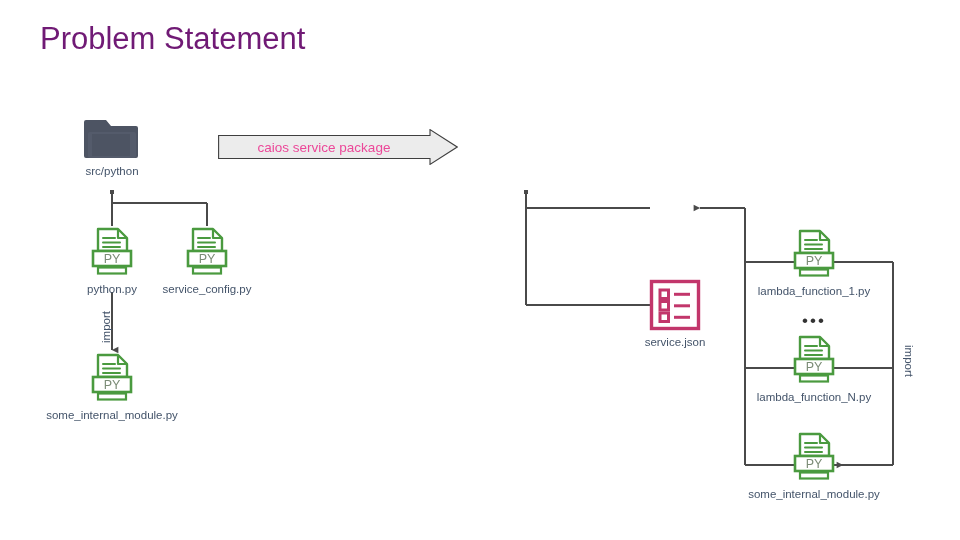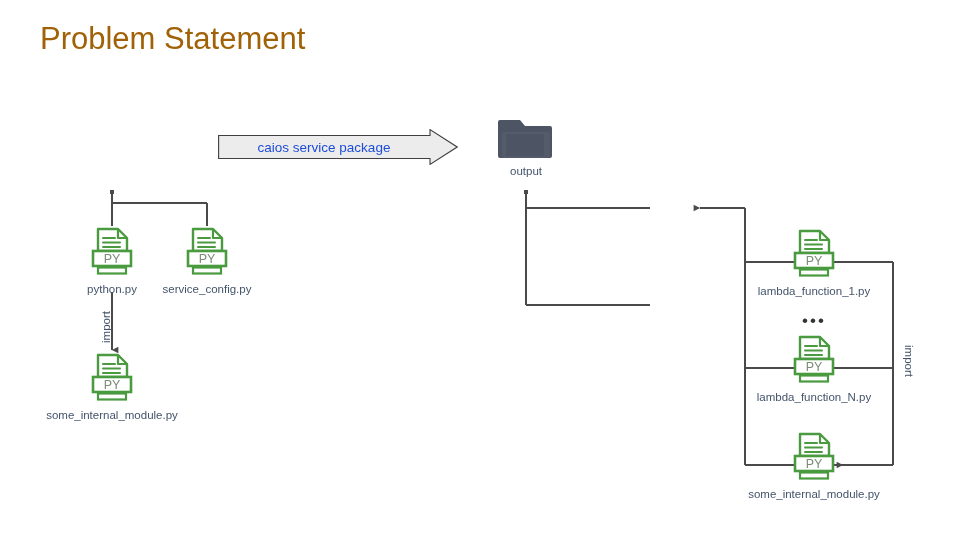--- a/index.html
+++ b/index.html
@@ -22,21 +22,21 @@
     height: 540px;
     background: #ffffff;
   }
 
   #title {
     position: absolute;
     left: 40px;
     top: 20px;
     font-size: 31px;
     line-height: 38px;
-    color: #a16207;
+    color: #701a75;
     font-family: "Liberation Sans", sans-serif;
     font-weight: 400;
     letter-spacing: 0px;
     white-space: nowrap;
   }
 
   
   #wires {
     position: absolute;
     left: 0; top: 0;
@@ -82,21 +82,21 @@
   #banner .banner-label {
     position: absolute;
     left: 0;
     top: 0;
     width: 212px;
     height: 36px;
     display: flex;
     align-items: center;
     justify-content: center;
     font-size: 13.5px;
-    color: #1d4ed8;
+    color: #ec4899;
     font-family: "Liberation Sans", sans-serif;
     white-space: nowrap;
   }
 
   
   .vlabel {
     position: absolute;
     font-size: 11.5px;
     line-height: 13px;
     color: #44546a;
@@ -176,81 +176,97 @@
     </g>
   </svg>
 
   <div id="banner">
     <svg width="240" height="36" viewBox="0 0 240 36" xmlns="http://www.w3.org/2000/svg">
       <path d="M0.6,6.5 L212,6.5 L212,0.6 L239.2,18 L212,35.4 L212,29.5 L0.6,29.5 Z" fill="#ececec" stroke="#3f3f3f" stroke-width="1.1" stroke-linejoin="miter"></path>
     </svg>
     <div class="banner-label">caios service package</div>
   </div>
 
-
-  <div class="node" style="left:87px; top:226px; width:50px;">
-    <svg class="py-ico" width="50" height="52" viewBox="0 0 50 52" xmlns="http://www.w3.org/2000/svg">
-      <path d="M11,3 h20 l9,9 v13 h-29 z" fill="#ffffff" stroke="#4a9a3f" stroke-width="2.4" stroke-linejoin="round"></path>
-      <path d="M31,3 v9 h9" fill="none" stroke="#4a9a3f" stroke-width="2.2" stroke-linejoin="round"></path>
-      <g stroke="#4a9a3f" stroke-width="2" stroke-linecap="round">
-        <line x1="16" y1="12" x2="28" y2="12"></line>
-        <line x1="16" y1="16.5" x2="33" y2="16.5"></line>
-        <line x1="16" y1="21" x2="33" y2="21"></line>
-      </g>
-      <rect x="6" y="25" width="38" height="15" fill="#ffffff" stroke="#4a9a3f" stroke-width="2.6"></rect>
-      <text x="25" y="36.5" text-anchor="middle" font-family="Liberation Sans, sans-serif" font-size="12.5" fill="#7b8c76">PY</text>
-      <rect x="11" y="41.5" width="28" height="6" fill="#ffffff" stroke="#4a9a3f" stroke-width="2.2"></rect>
-    </svg>
-    <div class="caption">python.py</div>
-  </div>
-
-  <div class="node" style="left:182px; top:226px; width:50px;">
-    <svg class="py-ico" width="50" height="52" viewBox="0 0 50 52" xmlns="http://www.w3.org/2000/svg">
-      <path d="M11,3 h20 l9,9 v13 h-29 z" fill="#ffffff" stroke="#4a9a3f" stroke-width="2.4" stroke-linejoin="round"></path>
-      <path d="M31,3 v9 h9" fill="none" stroke="#4a9a3f" stroke-width="2.2" stroke-linejoin="round"></path>
-      <g stroke="#4a9a3f" stroke-width="2" stroke-linecap="round">
-        <line x1="16" y1="12" x2="28" y2="12"></line>
-        <line x1="16" y1="16.5" x2="33" y2="16.5"></line>
-        <line x1="16" y1="21" x2="33" y2="21"></line>
-      </g>
-      <rect x="6" y="25" width="38" height="15" fill="#ffffff" stroke="#4a9a3f" stroke-width="2.6"></rect>
-      <text x="25" y="36.5" text-anchor="middle" font-family="Liberation Sans, sans-serif" font-size="12.5" fill="#7b8c76">PY</text>
-      <rect x="11" y="41.5" width="28" height="6" fill="#ffffff" stroke="#4a9a3f" stroke-width="2.2"></rect>
-    </svg>
-    <div class="caption">service_config.py</div>
-  </div>
-
-  <div class="vlabel up" style="left:100px; top:343px;">import</div>
-
-  <div class="node" style="left:87px; top:352px; width:50px;">
-    <svg class="py-ico" width="50" height="52" viewBox="0 0 50 52" xmlns="http://www.w3.org/2000/svg">
-      <path d="M11,3 h20 l9,9 v13 h-29 z" fill="#ffffff" stroke="#4a9a3f" stroke-width="2.4" stroke-linejoin="round"></path>
-      <path d="M31,3 v9 h9" fill="none" stroke="#4a9a3f" stroke-width="2.2" stroke-linejoin="round"></path>
-      <g stroke="#4a9a3f" stroke-width="2" stroke-linecap="round">
-        <line x1="16" y1="12" x2="28" y2="12"></line>
-        <line x1="16" y1="16.5" x2="33" y2="16.5"></line>
-        <line x1="16" y1="21" x2="33" y2="21"></line>
-      </g>
-      <rect x="6" y="25" width="38" height="15" fill="#ffffff" stroke="#4a9a3f" stroke-width="2.6"></rect>
-      <text x="25" y="36.5" text-anchor="middle" font-family="Liberation Sans, sans-serif" font-size="12.5" fill="#7b8c76">PY</text>
-      <rect x="11" y="41.5" width="28" height="6" fill="#ffffff" stroke="#4a9a3f" stroke-width="2.2"></rect>
-    </svg>
-    <div class="caption">some_internal_module.py</div>
-  </div>
-
-  <div class="node" style="left:498px; top:116px; width:56px;">
+  <div class="node" style="left:84px; top:116px; width:56px;">
     <svg class="folder-ico" width="56" height="44" viewBox="0 0 56 44" xmlns="http://www.w3.org/2000/svg">
       <path d="M2,4 h20 l5,6 h25 a2,2 0 0 1 2,2 v28 a2,2 0 0 1 -2,2 h-50 a2,2 0 0 1 -2,-2 v-34 a2,2 0 0 1 2,-2 z" fill="#4d5463"></path>
       <path d="M6,16 h44 a2,2 0 0 1 2,2 v22 a2,2 0 0 1 -2,2 h-44 a2,2 0 0 1 -2,-2 v-22 a2,2 0 0 1 2,-2 z" fill="#545b6b"></path>
       <path d="M8,18 h38 v22 h-38 z" fill="#4d5463"></path>
     </svg>
-    <div class="caption">output</div>
-  </div>
-
-
+    <div class="caption">src/python</div>
+  </div>
+
+  <div class="node" style="left:87px; top:226px; width:50px;">
+    <svg class="py-ico" width="50" height="52" viewBox="0 0 50 52" xmlns="http://www.w3.org/2000/svg">
+      <path d="M11,3 h20 l9,9 v13 h-29 z" fill="#ffffff" stroke="#4a9a3f" stroke-width="2.4" stroke-linejoin="round"></path>
+      <path d="M31,3 v9 h9" fill="none" stroke="#4a9a3f" stroke-width="2.2" stroke-linejoin="round"></path>
+      <g stroke="#4a9a3f" stroke-width="2" stroke-linecap="round">
+        <line x1="16" y1="12" x2="28" y2="12"></line>
+        <line x1="16" y1="16.5" x2="33" y2="16.5"></line>
+        <line x1="16" y1="21" x2="33" y2="21"></line>
+      </g>
+      <rect x="6" y="25" width="38" height="15" fill="#ffffff" stroke="#4a9a3f" stroke-width="2.6"></rect>
+      <text x="25" y="36.5" text-anchor="middle" font-family="Liberation Sans, sans-serif" font-size="12.5" fill="#7b8c76">PY</text>
+      <rect x="11" y="41.5" width="28" height="6" fill="#ffffff" stroke="#4a9a3f" stroke-width="2.2"></rect>
+    </svg>
+    <div class="caption">python.py</div>
+  </div>
+
+  <div class="node" style="left:182px; top:226px; width:50px;">
+    <svg class="py-ico" width="50" height="52" viewBox="0 0 50 52" xmlns="http://www.w3.org/2000/svg">
+      <path d="M11,3 h20 l9,9 v13 h-29 z" fill="#ffffff" stroke="#4a9a3f" stroke-width="2.4" stroke-linejoin="round"></path>
+      <path d="M31,3 v9 h9" fill="none" stroke="#4a9a3f" stroke-width="2.2" stroke-linejoin="round"></path>
+      <g stroke="#4a9a3f" stroke-width="2" stroke-linecap="round">
+        <line x1="16" y1="12" x2="28" y2="12"></line>
+        <line x1="16" y1="16.5" x2="33" y2="16.5"></line>
+        <line x1="16" y1="21" x2="33" y2="21"></line>
+      </g>
+      <rect x="6" y="25" width="38" height="15" fill="#ffffff" stroke="#4a9a3f" stroke-width="2.6"></rect>
+      <text x="25" y="36.5" text-anchor="middle" font-family="Liberation Sans, sans-serif" font-size="12.5" fill="#7b8c76">PY</text>
+      <rect x="11" y="41.5" width="28" height="6" fill="#ffffff" stroke="#4a9a3f" stroke-width="2.2"></rect>
+    </svg>
+    <div class="caption">service_config.py</div>
+  </div>
+
+  <div class="vlabel up" style="left:100px; top:343px;">import</div>
+
+  <div class="node" style="left:87px; top:352px; width:50px;">
+    <svg class="py-ico" width="50" height="52" viewBox="0 0 50 52" xmlns="http://www.w3.org/2000/svg">
+      <path d="M11,3 h20 l9,9 v13 h-29 z" fill="#ffffff" stroke="#4a9a3f" stroke-width="2.4" stroke-linejoin="round"></path>
+      <path d="M31,3 v9 h9" fill="none" stroke="#4a9a3f" stroke-width="2.2" stroke-linejoin="round"></path>
+      <g stroke="#4a9a3f" stroke-width="2" stroke-linecap="round">
+        <line x1="16" y1="12" x2="28" y2="12"></line>
+        <line x1="16" y1="16.5" x2="33" y2="16.5"></line>
+        <line x1="16" y1="21" x2="33" y2="21"></line>
+      </g>
+      <rect x="6" y="25" width="38" height="15" fill="#ffffff" stroke="#4a9a3f" stroke-width="2.6"></rect>
+      <text x="25" y="36.5" text-anchor="middle" font-family="Liberation Sans, sans-serif" font-size="12.5" fill="#7b8c76">PY</text>
+      <rect x="11" y="41.5" width="28" height="6" fill="#ffffff" stroke="#4a9a3f" stroke-width="2.2"></rect>
+    </svg>
+    <div class="caption">some_internal_module.py</div>
+  </div>
+
+
+
+  <div class="node" style="left:649px; top:279px; width:52px;">
+    <svg class="json-ico" width="52" height="52" viewBox="0 0 52 52" xmlns="http://www.w3.org/2000/svg">
+      <rect x="2.5" y="2.5" width="47" height="47" fill="#ffffff" stroke="#c2366b" stroke-width="3.4"></rect>
+      <g fill="none" stroke="#c2366b" stroke-width="3">
+        <rect x="11" y="11" width="8.5" height="8.5"></rect>
+        <rect x="11" y="22.5" width="8.5" height="8.5"></rect>
+        <rect x="11" y="34" width="8.5" height="8.5"></rect>
+      </g>
+      <g stroke="#c2366b" stroke-width="3" stroke-linecap="butt">
+        <line x1="25" y1="15.3" x2="41" y2="15.3"></line>
+        <line x1="25" y1="26.8" x2="41" y2="26.8"></line>
+        <line x1="25" y1="38.3" x2="41" y2="38.3"></line>
+      </g>
+    </svg>
+    <div class="caption">service.json</div>
+  </div>
 
   <div class="node" style="left:789px; top:228px; width:50px;">
     <svg class="py-ico" width="50" height="52" viewBox="0 0 50 52" xmlns="http://www.w3.org/2000/svg">
       <path d="M11,3 h20 l9,9 v13 h-29 z" fill="#ffffff" stroke="#4a9a3f" stroke-width="2.4" stroke-linejoin="round"></path>
       <path d="M31,3 v9 h9" fill="none" stroke="#4a9a3f" stroke-width="2.2" stroke-linejoin="round"></path>
       <g stroke="#4a9a3f" stroke-width="2" stroke-linecap="round">
         <line x1="16" y1="12" x2="28" y2="12"></line>
         <line x1="16" y1="16.5" x2="33" y2="16.5"></line>
         <line x1="16" y1="21" x2="33" y2="21"></line>
       </g>

